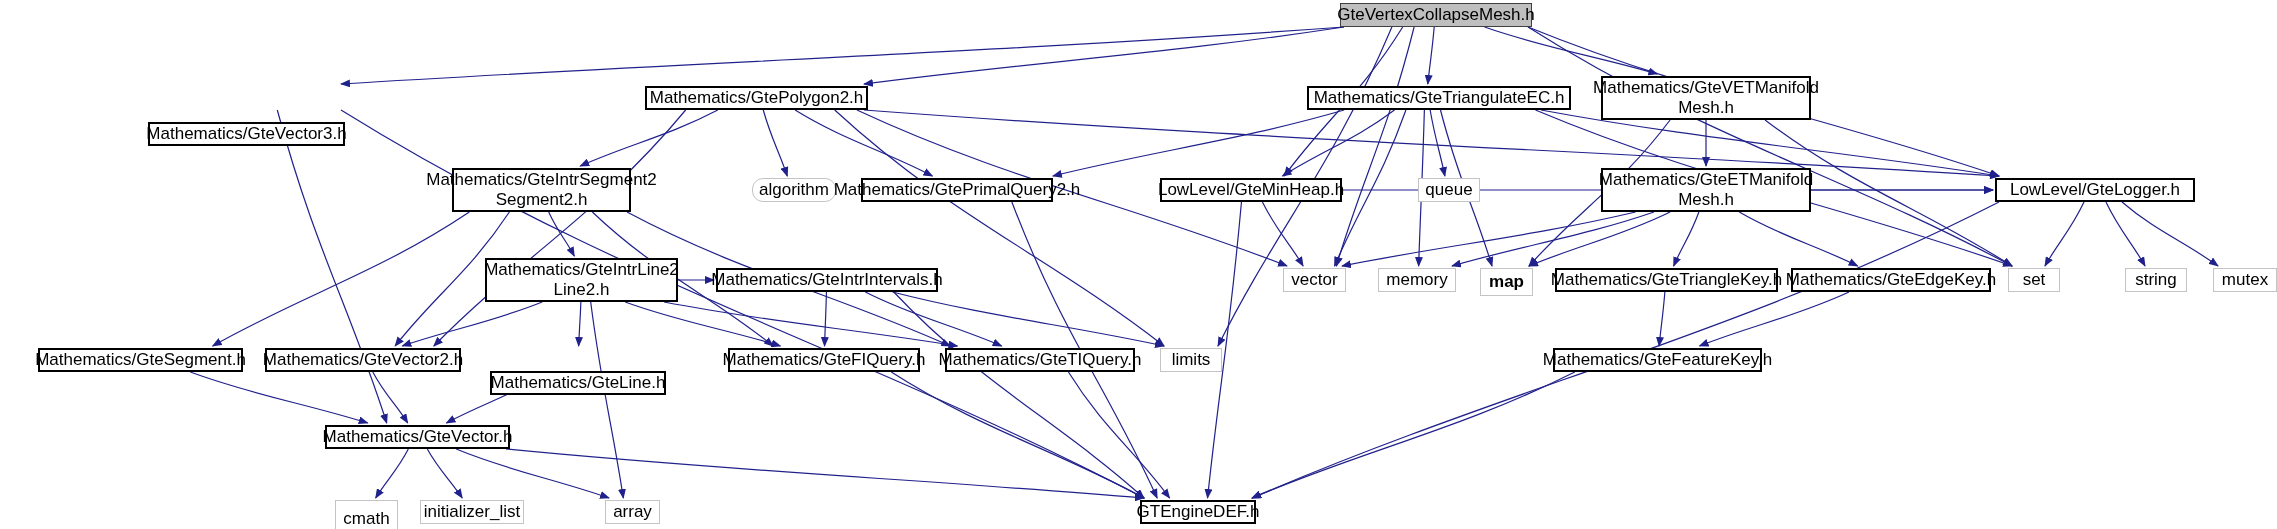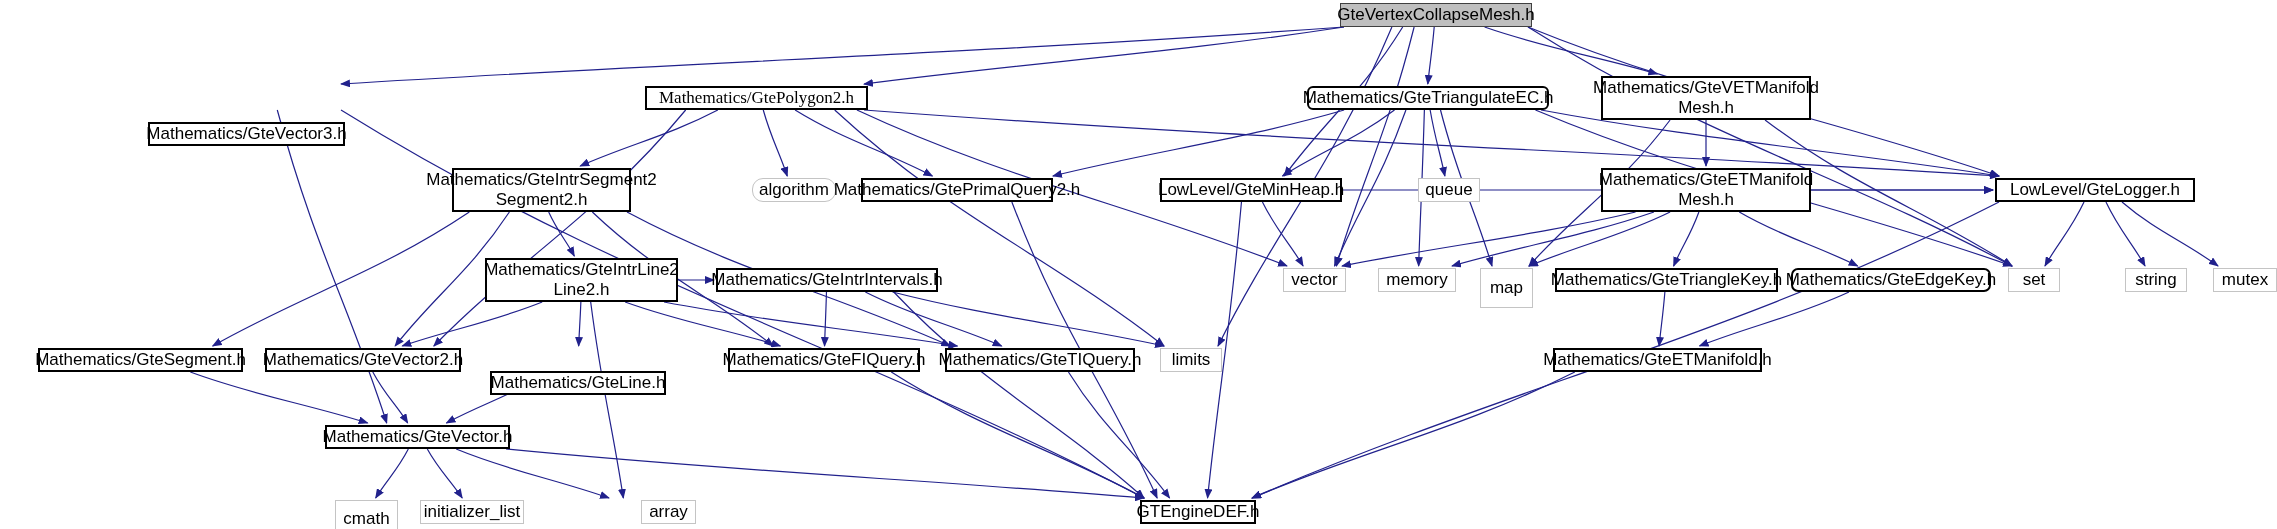--- a/index.html
+++ b/index.html
@@ -130,50 +130,50 @@
         <path d="M1068.44,372 C1103.832,428.7 1134.168,450.12 1169.56,498" fill="none" stroke="#21218c" stroke-width="1.2" marker-end="url(#ah)"></path>
         <path d="M408.32,449 C396.896,471.05 387.104,479.38 375.68,498" fill="none" stroke="#21218c" stroke-width="1.2" marker-end="url(#ah)"></path>
         <path d="M427.31,449 C439.51800000000003,471.05 449.98199999999997,479.38 462.19,498" fill="none" stroke="#21218c" stroke-width="1.2" marker-end="url(#ah)"></path>
         <path d="M456.2,449 C509.68,471.05 555.52,479.38 609,498" fill="none" stroke="#21218c" stroke-width="1.2" marker-end="url(#ah)"></path>
         <path d="M506,449 C729.3,471.05 920.7,479.38 1144,498" fill="none" stroke="#21218c" stroke-width="1.2" marker-end="url(#ah)"></path>
       </g>
   </svg>
   <div id="nodes">
       <div class="node root" style="left: 1340px; top: 3px; width: 192px; height: 24px;">GteVertexCollapseMesh.h</div>
       <div class="node hdr" style="left: 148px; top: 86px; width: 197px; height: 24px; margin-top: 36px;">Mathematics/GteVector3.h</div>
-      <div class="node hdr" style="left: 645px; top: 86px; width: 223px; height: 24px; font-family: Liberation Serif, serif;">Mathematics/GtePolygon2.h</div>
-      <div class="node hdr" style="left: 1307px; top: 86px; width: 242px; height: 24px; border-radius: 6px;">Mathematics/GteTriangulateEC.h</div>
+      <div class="node hdr" style="left: 645px; top: 86px; width: 223px; height: 24px;">Mathematics/GtePolygon2.h</div>
+      <div class="node hdr" style="left: 1307px; top: 86px; width: 264px; height: 24px;">Mathematics/GteTriangulateEC.h</div>
       <div class="node hdr" style="left: 1601px; top: 76px; width: 210px; height: 44px;">Mathematics/GteVETManifold
 Mesh.h</div>
       <div class="node hdr" style="left: 452px; top: 168px; width: 179px; height: 44px;">Mathematics/GteIntrSegment2
 Segment2.h</div>
       <div class="node sys" style="left: 752px; top: 178px; width: 84px; height: 24px; border-radius: 11px;">algorithm</div>
       <div class="node hdr" style="left: 861px; top: 178px; width: 192px; height: 24px;">Mathematics/GtePrimalQuery2.h</div>
       <div class="node hdr" style="left: 1160px; top: 178px; width: 182px; height: 24px;">LowLevel/GteMinHeap.h</div>
       <div class="node sys" style="left: 1418px; top: 178px; width: 62px; height: 24px;">queue</div>
       <div class="node hdr" style="left: 1601px; top: 168px; width: 210px; height: 44px;">Mathematics/GteETManifold
 Mesh.h</div>
       <div class="node hdr" style="left: 1995px; top: 178px; width: 200px; height: 24px;">LowLevel/GteLogger.h</div>
       <div class="node hdr" style="left: 485px; top: 258px; width: 193px; height: 44px;">Mathematics/GteIntrLine2
 Line2.h</div>
       <div class="node hdr" style="left: 716px; top: 268px; width: 222px; height: 24px;">Mathematics/GteIntrIntervals.h</div>
       <div class="node sys" style="left: 1283px; top: 268px; width: 63px; height: 24px;">vector</div>
       <div class="node sys" style="left: 1378px; top: 268px; width: 78px; height: 24px;">memory</div>
-      <div class="node sys" style="left: 1480px; top: 268px; width: 53px; height: 40px;">map</div>
+      <div class="node sys" style="left: 1480px; top: 268px; width: 53px; height: 28px; font-weight: bold;">map</div>
       <div class="node hdr" style="left: 1555px; top: 268px; width: 223px; height: 24px;">Mathematics/GteTriangleKey.h</div>
-      <div class="node hdr" style="left: 1791px; top: 268px; width: 200px; height: 24px; border-radius: 7px;">Mathematics/GteEdgeKey.h</div>
+      <div class="node hdr" style="left: 1791px; top: 268px; width: 200px; height: 24px;">Mathematics/GteEdgeKey.h</div>
       <div class="node sys" style="left: 2008px; top: 268px; width: 52px; height: 24px;">set</div>
       <div class="node sys" style="left: 2125px; top: 268px; width: 62px; height: 24px;">string</div>
       <div class="node sys" style="left: 2213px; top: 268px; width: 64px; height: 24px;">mutex</div>
       <div class="node hdr" style="left: 38px; top: 348px; width: 205px; height: 24px;">Mathematics/GteSegment.h</div>
       <div class="node hdr" style="left: 265px; top: 348px; width: 196px; height: 24px;">Mathematics/GteVector2.h</div>
       <div class="node hdr" style="left: 490px; top: 348px; width: 176px; height: 24px; margin-top: 23px;">Mathematics/GteLine.h</div>
       <div class="node hdr" style="left: 728px; top: 348px; width: 192px; height: 24px;">Mathematics/GteFIQuery.h</div>
       <div class="node hdr" style="left: 945px; top: 348px; width: 190px; height: 24px;">Mathematics/GteTIQuery.h</div>
       <div class="node sys" style="left: 1160px; top: 348px; width: 62px; height: 24px;">limits</div>
-      <div class="node hdr" style="left: 1553px; top: 348px; width: 209px; height: 24px;">Mathematics/GteETManifold.h</div>
+      <div class="node hdr" style="left: 1553px; top: 348px; width: 209px; height: 24px;">Mathematics/GteFeatureKey.h</div>
       <div class="node hdr" style="left: 325px; top: 425px; width: 185px; height: 24px;">Mathematics/GteVector.h</div>
       <div class="node sys" style="left: 335px; top: 500px; width: 63px; height: 38px;">cmath</div>
       <div class="node sys" style="left: 420px; top: 500px; width: 104px; height: 24px;">initializer_list</div>
-      <div class="node sys" style="left: 605px; top: 500px; width: 55px; height: 24px; margin-left: 36px;">array</div>
+      <div class="node sys" style="left: 605px; top: 500px; width: 55px; height: 24px;">array</div>
       <div class="node hdr" style="left: 1140px; top: 500px; width: 116px; height: 24px;">GTEngineDEF.h</div>
     </div>
 </div>
 
 </body></html>

